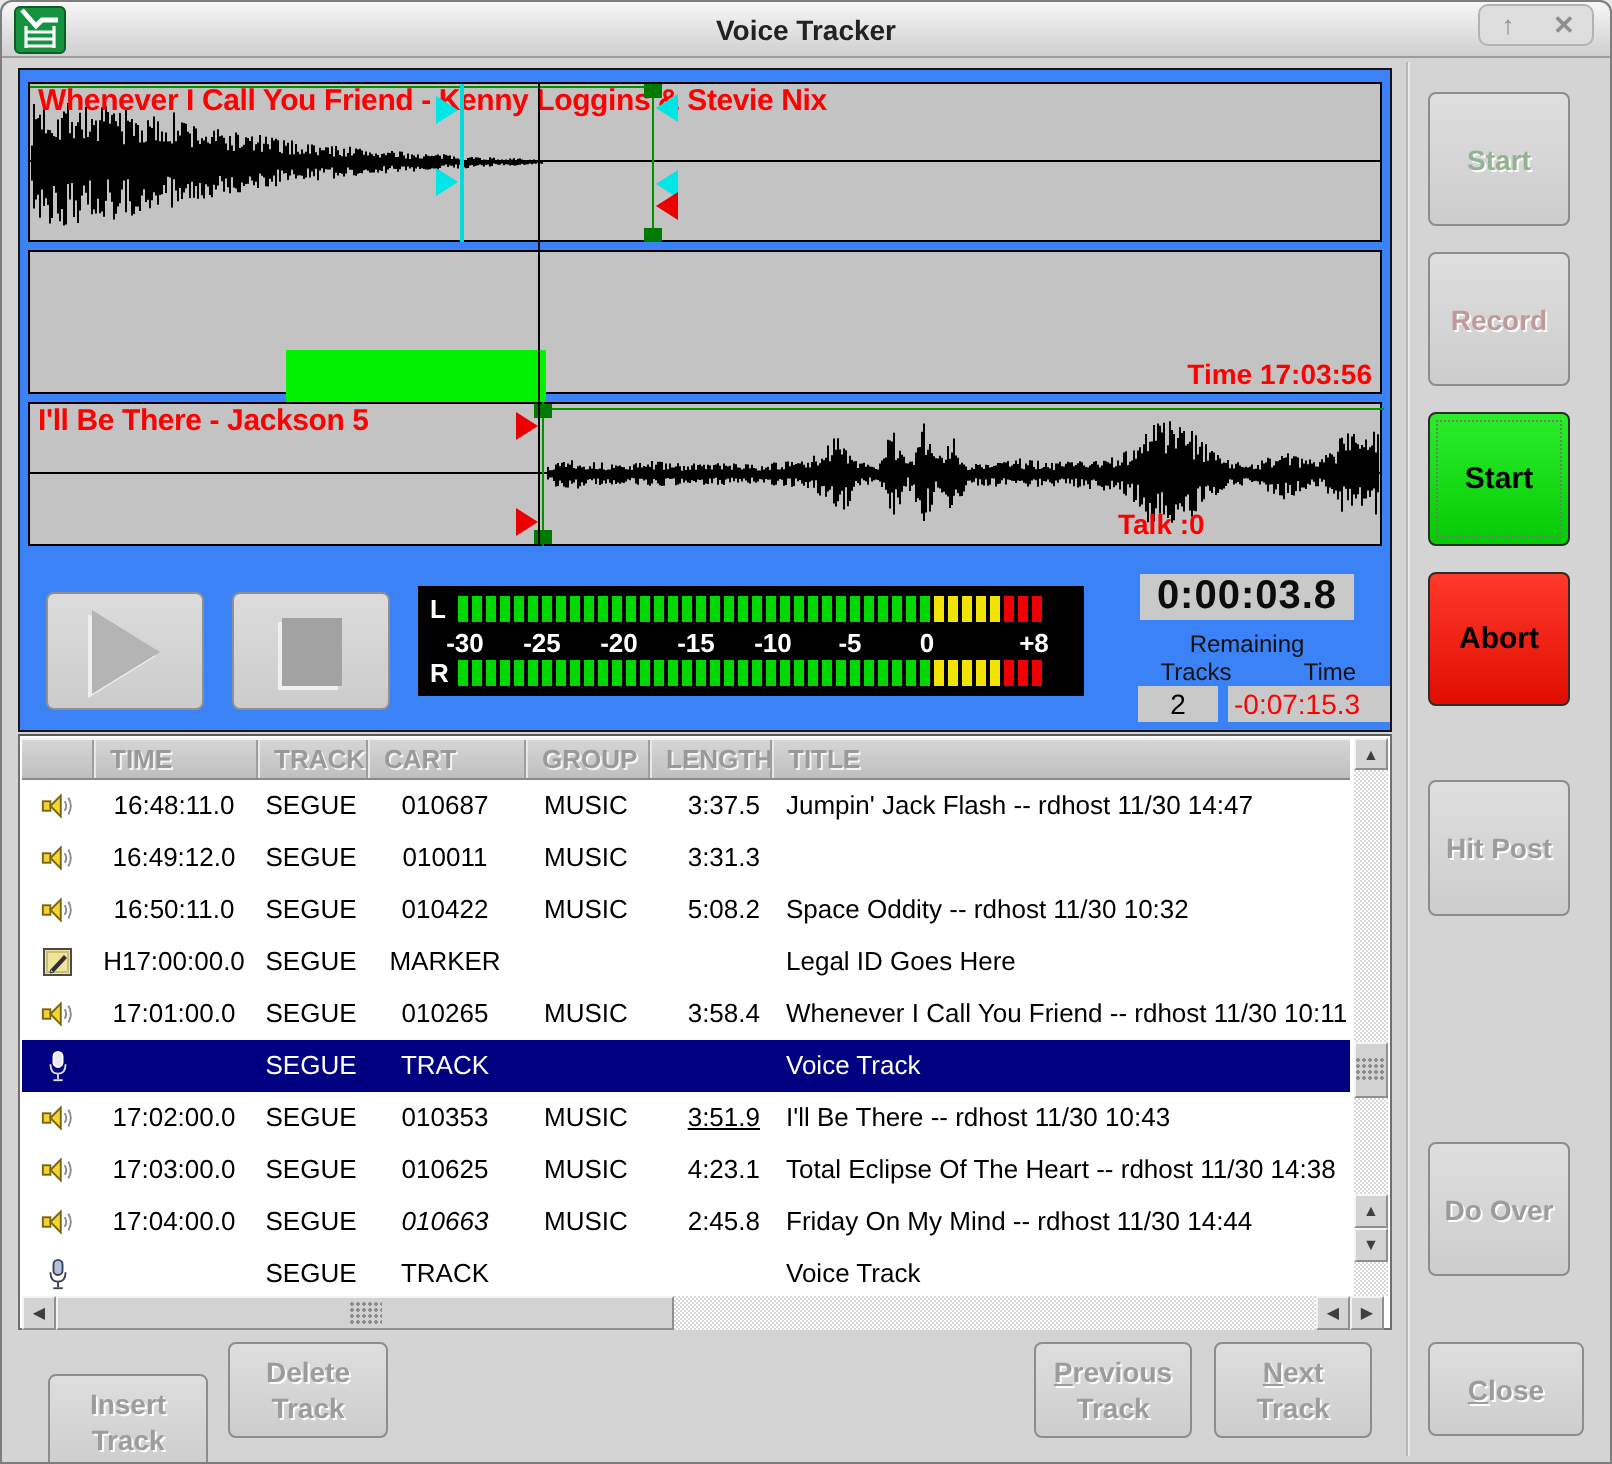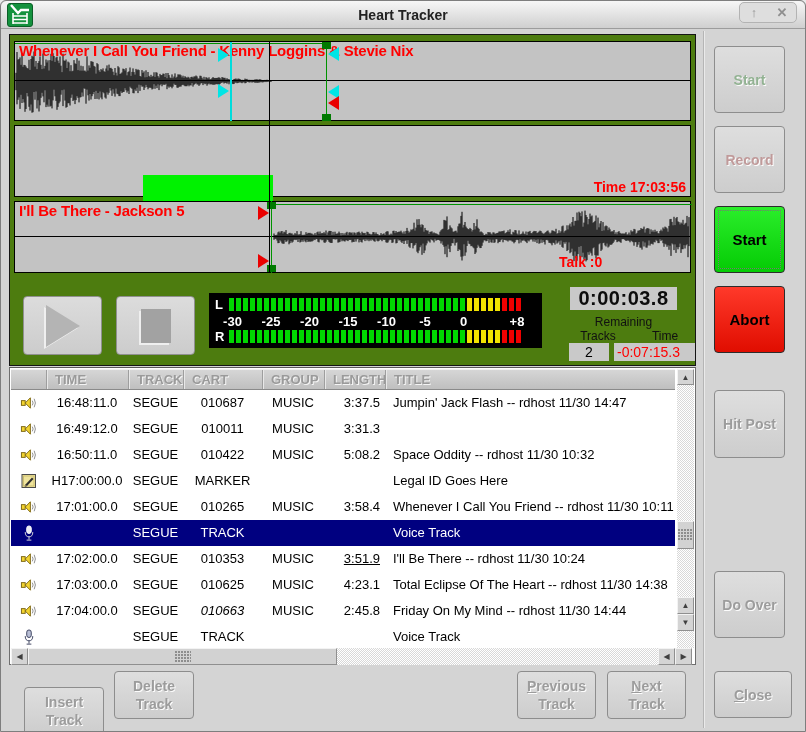--- a/index.html
+++ b/index.html
@@ -9,21 +9,21 @@
   
   .titlebar{position:absolute;left:0;top:0;width:100%;height:28px;
     background:linear-gradient(#f7f7f7,#cfcfcf);border-bottom:1px solid #9c9c9c;border-radius:6px 6px 0 0;}
   .titlebar .title{position:absolute;left:0;right:0;top:0;line-height:28px;text-align:center;
     font-weight:bold;font-size:14px;color:#222;}
   .appicon{position:absolute;left:6px;top:2px;}
   .winbtns{position:absolute;right:8px;top:1px;width:58px;height:21px;background:#dedede;
     border:1px solid #b3b3b3;border-radius:5px;display:flex;}
   .winbtns span{flex:1;text-align:center;line-height:20px;font-size:13px;font-weight:bold;color:#8f8f8f;}
   
-  .wavepanel{position:absolute;left:8px;top:33px;width:687px;height:332px;background:#4d7c0f;border:1px solid #151515;}
+  .wavepanel{position:absolute;left:8px;top:33px;width:687px;height:332px;background:#3b82f6;border:1px solid #151515;}
   .track{position:absolute;left:4px;width:677px;background:#c3c3c3;border:1px solid #000;}
   .t1{top:6px;height:80px;} .t2{top:90px;height:72px;} .t3{top:166px;height:72px;}
   .track svg{position:absolute;left:0;top:0;}
   .centerline{position:absolute;left:0;width:675px;height:1px;background:#000;}
   .wavetitle{position:absolute;left:4px;top:0;font-weight:bold;font-size:15px;color:#f00;white-space:nowrap;letter-spacing:-0.2px;}
   .redlabel{position:absolute;font-weight:bold;font-size:14px;color:#f00;white-space:nowrap;}
   .gline-v{position:absolute;width:1px;background:#009300;}
   .gline-h{position:absolute;height:1px;background:#009300;}
   .gsq{position:absolute;width:9px;height:7px;background:#017a01;}
   .tri{position:absolute;width:0;height:0;border-top:7px solid transparent;border-bottom:7px solid transparent;}
@@ -98,21 +98,21 @@
 
   <div class="titlebar">
     <span class="appicon">
       <svg width="26" height="24" viewBox="0 0 26 24">
         <rect x="0.5" y="0.5" width="25" height="23" rx="2.5" fill="#14923e" stroke="#0b5e27"></rect>
         <path d="M4 2 L11 10 L14 7 L22 7" stroke="#fff" stroke-width="2.4" fill="none"></path>
         <path d="M6 13 H20 M6 16.5 H20 M6 20 H20" stroke="#fff" stroke-width="1.6" fill="none"></path>
         <path d="M6 10 V21 M20 10 V21" stroke="#fff" stroke-width="1.6" fill="none"></path>
       </svg>
     </span>
-    <div class="title">Heart Tracker</div>
+    <div class="title">Voice Tracker</div>
     <div class="winbtns">
       <span>↑</span>
       <span>✕</span>
     </div>
   </div>
 
   <div class="wavepanel">
 
     <div class="track t1">
       <svg id="wf1" width="675" height="78">
@@ -383,21 +383,21 @@
               <rect x="1.5" y="5.5" width="4" height="5" fill="#f3d430" stroke="#7a6410"></rect>
               <polygon points="5.5,8 11,2.5 11,13.5" fill="#f3d430" stroke="#7a6410"></polygon>
               <path d="M13 5.5 Q14.8 8 13 10.5 M15 3.5 Q17.6 8 15 12.5" fill="none" stroke="#8a8a8a"></path>
             </svg>
           </div>
           <div class="lcell c-center" style="width: 82px;">17:02:00.0</div>
           <div class="lcell c-center" style="width: 55px;">SEGUE</div>
           <div class="lcell c-center" style="width: 79px;">010353</div>
           <div class="lcell c-center" style="width: 62px;">MUSIC</div>
           <div class="lcell c-right" style="width: 61px; text-decoration: underline;">3:51.9</div>
-          <div class="lcell c-left" style="width: 290px;">I'll Be There -- rdhost 11/30 10:24</div>
+          <div class="lcell c-left" style="width: 290px;">I'll Be There -- rdhost 11/30 10:43</div>
         </div>
         <div class="lrow">
           <div class="lcell c-icon" style="width: 35px;">
             <svg viewBox="0 0 18 16" width="17" height="16">
               <rect x="1.5" y="5.5" width="4" height="5" fill="#f3d430" stroke="#7a6410"></rect>
               <polygon points="5.5,8 11,2.5 11,13.5" fill="#f3d430" stroke="#7a6410"></polygon>
               <path d="M13 5.5 Q14.8 8 13 10.5 M15 3.5 Q17.6 8 15 12.5" fill="none" stroke="#8a8a8a"></path>
             </svg>
           </div>
           <div class="lcell c-center" style="width: 82px;">17:03:00.0</div>

